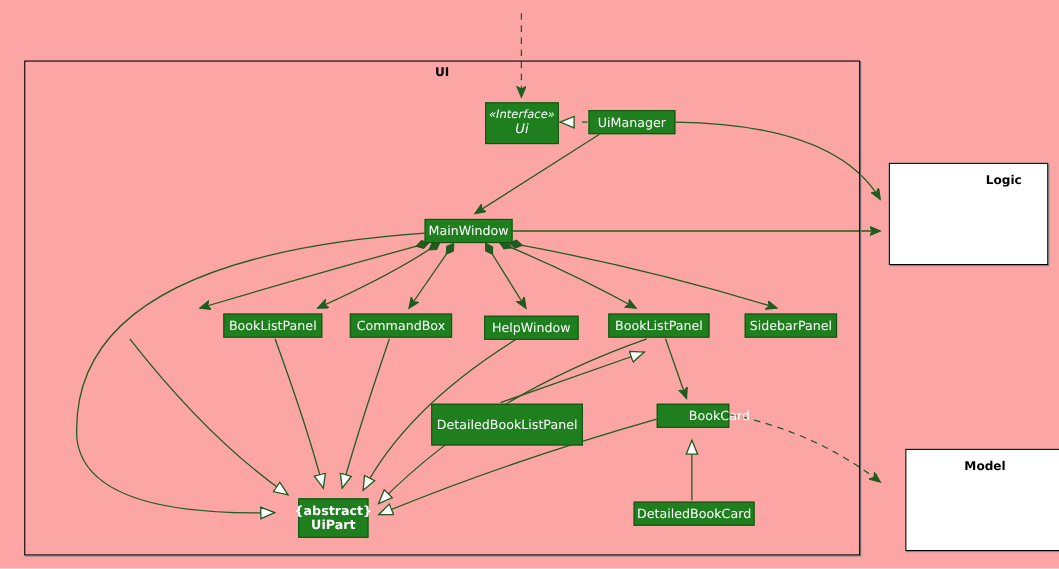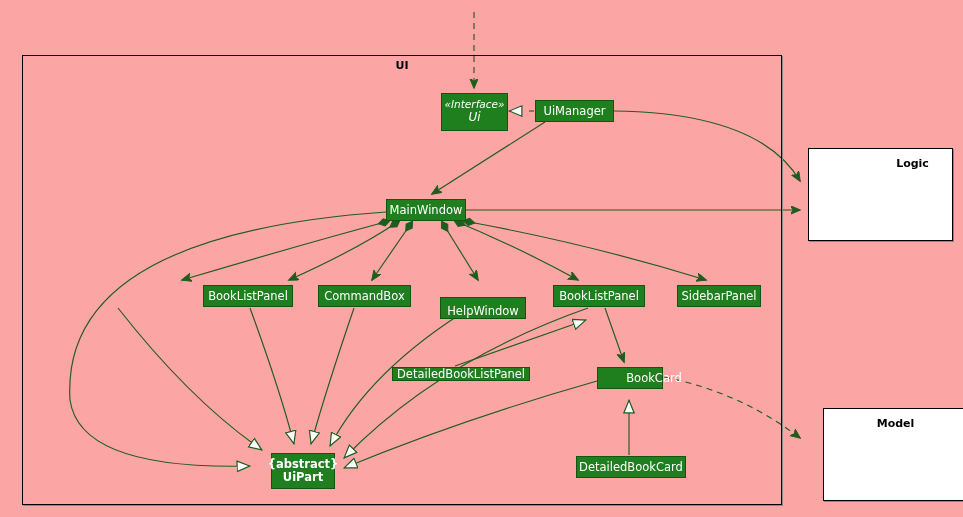--- a/index.html
+++ b/index.html
@@ -171,33 +171,33 @@
 
 
   <div class="cls" style="left:203px; top:285px; width:90px; height:22px;">
     <span class="ln ln1">BookListPanel</span>
   </div>
 
   <div class="cls" style="left:318px; top:285px; width:93px; height:22px;text-align:right;">
     <span class="ln ln1">CommandBox</span>
   </div>
 
-  <div class="cls" style="left:440px; top:297px; width:86px; height:22px;justify-content:flex-end;">
+  <div class="cls" style="left:440px; top:287px; width:86px; height:22px;">
     <span class="ln ln1">HelpWindow</span>
   </div>
 
   <div class="cls" style="left:553px; top:285px; width:92px; height:22px;">
     <span class="ln ln1">BookListPanel</span>
   </div>
 
   <div class="cls" style="left:677px; top:285px; width:84px; height:22px;">
     <span class="ln ln1">SidebarPanel</span>
   </div>
 
-  <div class="cls" style="left:392px; top:367px; width:138px; height:14px;">
+  <div class="cls" style="left:392px; top:367px; width:138px; height:38px;">
     <span class="ln ln1">DetailedBookListPanel</span>
   </div>
 
   <div class="cls" style="left:597px; top:367px; width:66px; height:22px;padding-left:48px;">
     <span class="ln ln1">BookCard</span>
   </div>
 
   <div class="cls" style="left:576px; top:456px; width:110px; height:22px;">
     <span class="ln ln1">DetailedBookCard</span>
   </div>

